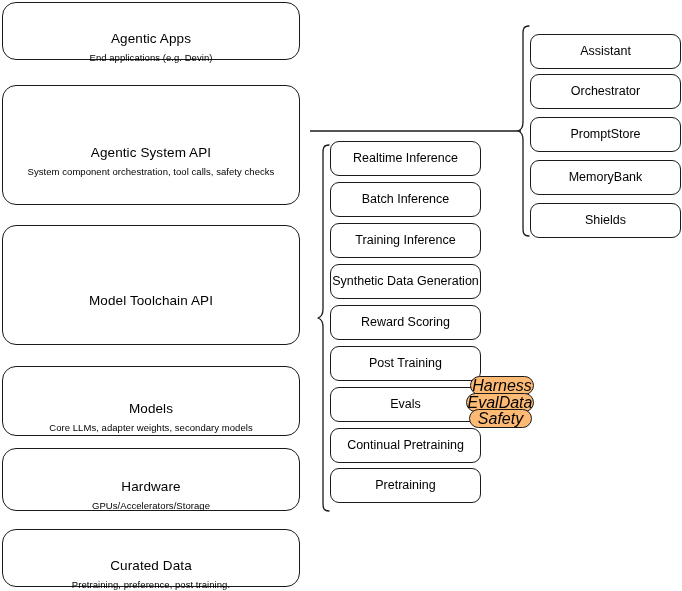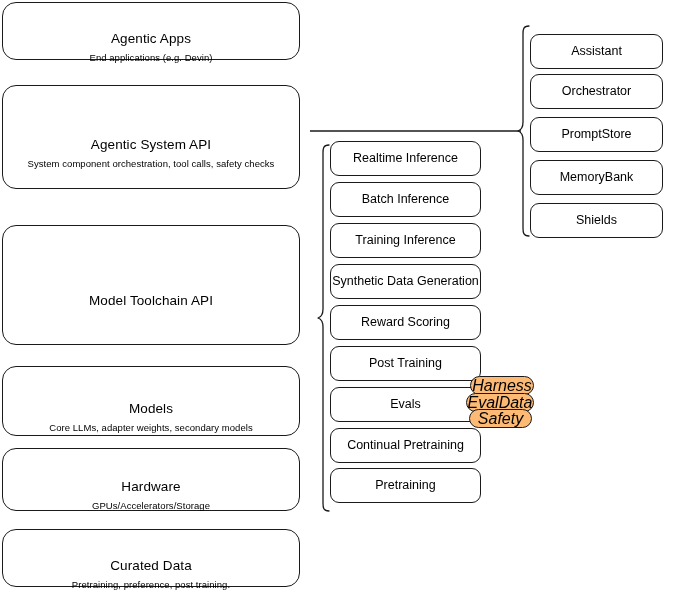--- a/index.html
+++ b/index.html
@@ -55,21 +55,21 @@
   
   .item {
     border-radius: 9px;
     height: 35px;
   }
   .item .title {
     font-size: 12.5px;
     line-height: 15px;
   }
   .col-mid { left: 330px; width: 151px; }
-  .col-right { left: 530px; width: 133px; }
+  .col-right { left: 530px; width: 151px; }
 
   
   .tag {
     position: absolute;
     box-sizing: border-box;
     border: 1.3px solid #1a1a1a;
     background: #fdba74;
     border-radius: 999px;
     display: flex;
     align-items: center;
@@ -90,21 +90,21 @@
 </head>
 <body>
 
 <div id="canvas">
 
   <div class="node layer" style="top:2px; height:58px;">
     <div class="title">Agentic Apps</div>
     <div class="subtitle">End applications (e.g. Devin)</div>
   </div>
 
-  <div class="node layer" style="top:85px; height:104px;">
+  <div class="node layer" style="top:85px; height:120px;">
     <div class="title">Agentic System API</div>
     <div class="subtitle">System component orchestration, tool calls, safety checks</div>
   </div>
 
   <div class="node layer" style="top:225px; height:120px;">
     <div class="title">Model Toolchain API</div>
   </div>
 
   <div class="node layer" style="top:366px; height:70px;">
     <div class="title">Models</div>

